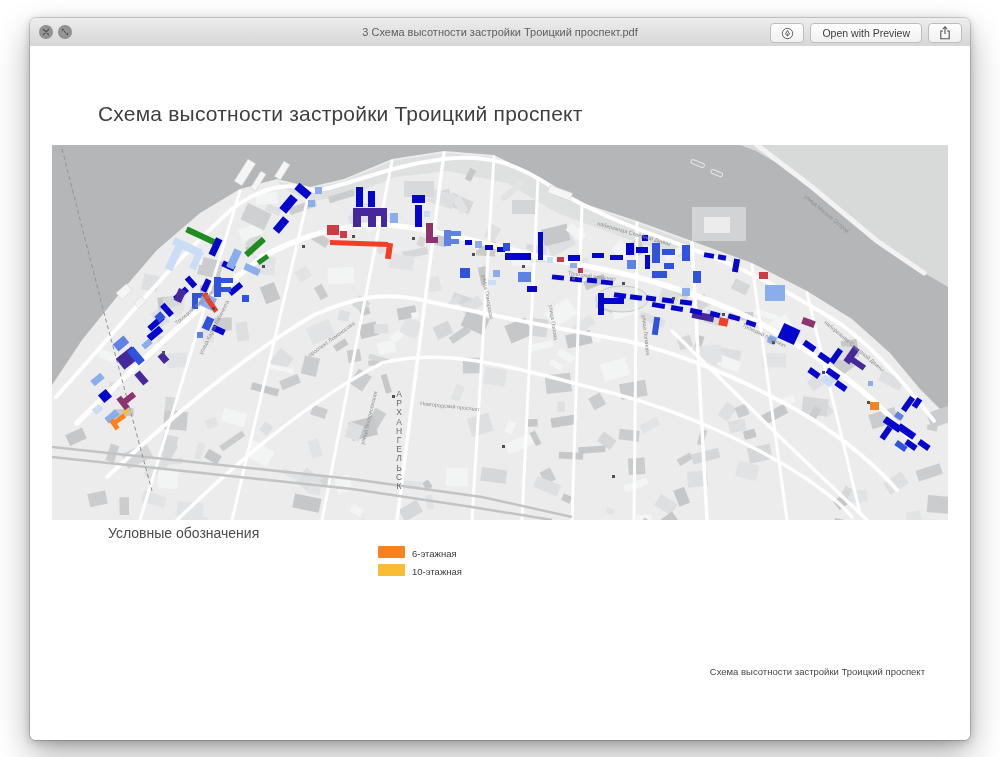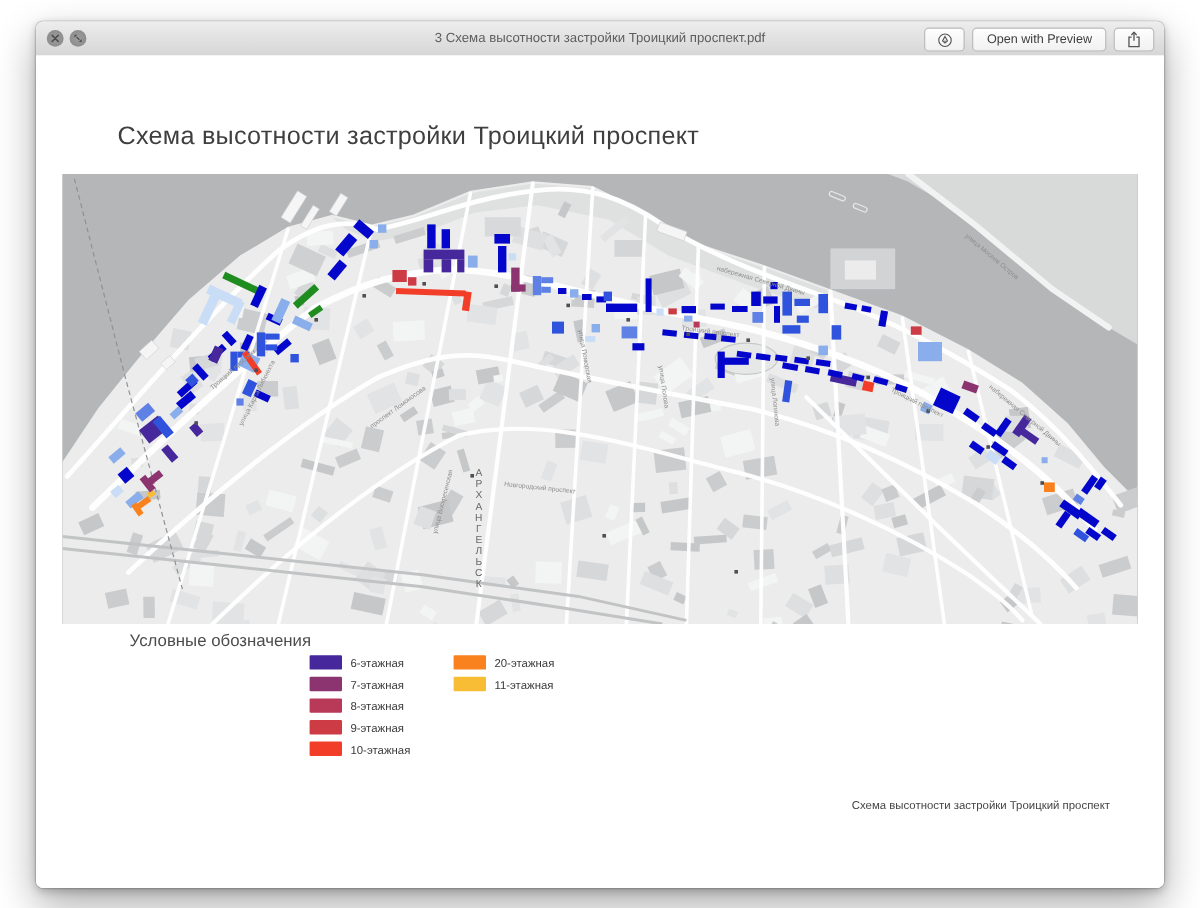--- a/index.html
+++ b/index.html
@@ -526,51 +526,29 @@
               <text x="368" y="260" font-size="5.5" fill="#8e8e8e" font-family="&quot;Liberation Sans&quot;,sans-serif" transform="rotate(6 368 260)">Новгородский проспект</text>
               <text x="258" y="212" font-size="5.5" fill="#8e8e8e" font-family="&quot;Liberation Sans&quot;,sans-serif" transform="rotate(-36 258 212)">проспект Ломоносова</text>
               <text x="752" y="52" font-size="5.5" fill="#8e8e8e" font-family="&quot;Liberation Sans&quot;,sans-serif" transform="rotate(40 752 52)">улица Мосеев Остров</text>
               <text x="312" y="300" font-size="5.5" fill="#8e8e8e" font-family="&quot;Liberation Sans&quot;,sans-serif" transform="rotate(-76 312 300)">улица Воскресенская</text>
             </g>
             <text x="347" y="252" font-size="8.5" fill="#6b6b6b" font-family="&quot;Liberation Sans&quot;,sans-serif" text-anchor="middle"><tspan x="347" dy="0">А</tspan><tspan x="347" dy="9.2">Р</tspan><tspan x="347" dy="9.2">Х</tspan><tspan x="347" dy="9.2">А</tspan><tspan x="347" dy="9.2">Н</tspan><tspan x="347" dy="9.2">Г</tspan><tspan x="347" dy="9.2">Е</tspan><tspan x="347" dy="9.2">Л</tspan><tspan x="347" dy="9.2">Ь</tspan><tspan x="347" dy="9.2">С</tspan><tspan x="347" dy="9.2">К</tspan></text>
           </svg>
       </div>
 
       <div class="legend-heading">Условные обозначения</div>
-      <div class="legend-col" id="legend-col-1" style="left:228px">
+      <div class="legend-col" id="legend-col-2" style="left:348px">
           <div class="legend-item">
-            <div class="legend-swatch" style="background: rgb(70, 40, 156);"></div>
+            <div class="legend-swatch" style="background: rgb(249, 130, 30);"></div>
             <div class="legend-label">6-этажная</div>
           </div>
           <div class="legend-item">
-            <div class="legend-swatch" style="background: rgb(140, 52, 112);"></div>
-            <div class="legend-label">7-этажная</div>
-          </div>
-          <div class="legend-item">
-            <div class="legend-swatch" style="background: rgb(184, 58, 88);"></div>
-            <div class="legend-label">8-этажная</div>
-          </div>
-          <div class="legend-item">
-            <div class="legend-swatch" style="background: rgb(205, 59, 68);"></div>
-            <div class="legend-label">9-этажная</div>
-          </div>
-          <div class="legend-item">
-            <div class="legend-swatch" style="background: rgb(242, 61, 40);"></div>
+            <div class="legend-swatch" style="background: rgb(248, 189, 53);"></div>
             <div class="legend-label">10-этажная</div>
           </div>
         </div>
-      <div class="legend-col" id="legend-col-2" style="left:348px">
-          <div class="legend-item">
-            <div class="legend-swatch" style="background: rgb(249, 130, 30);"></div>
-            <div class="legend-label">20-этажная</div>
-          </div>
-          <div class="legend-item">
-            <div class="legend-swatch" style="background: rgb(248, 189, 53);"></div>
-            <div class="legend-label">11-этажная</div>
-          </div>
-        </div>
 
       <div class="footer-title">Схема высотности застройки Троицкий проспект</div>
       <div class="page-number">3</div>
     </div>
 
   </div>
 </div>
 
 </body></html>

